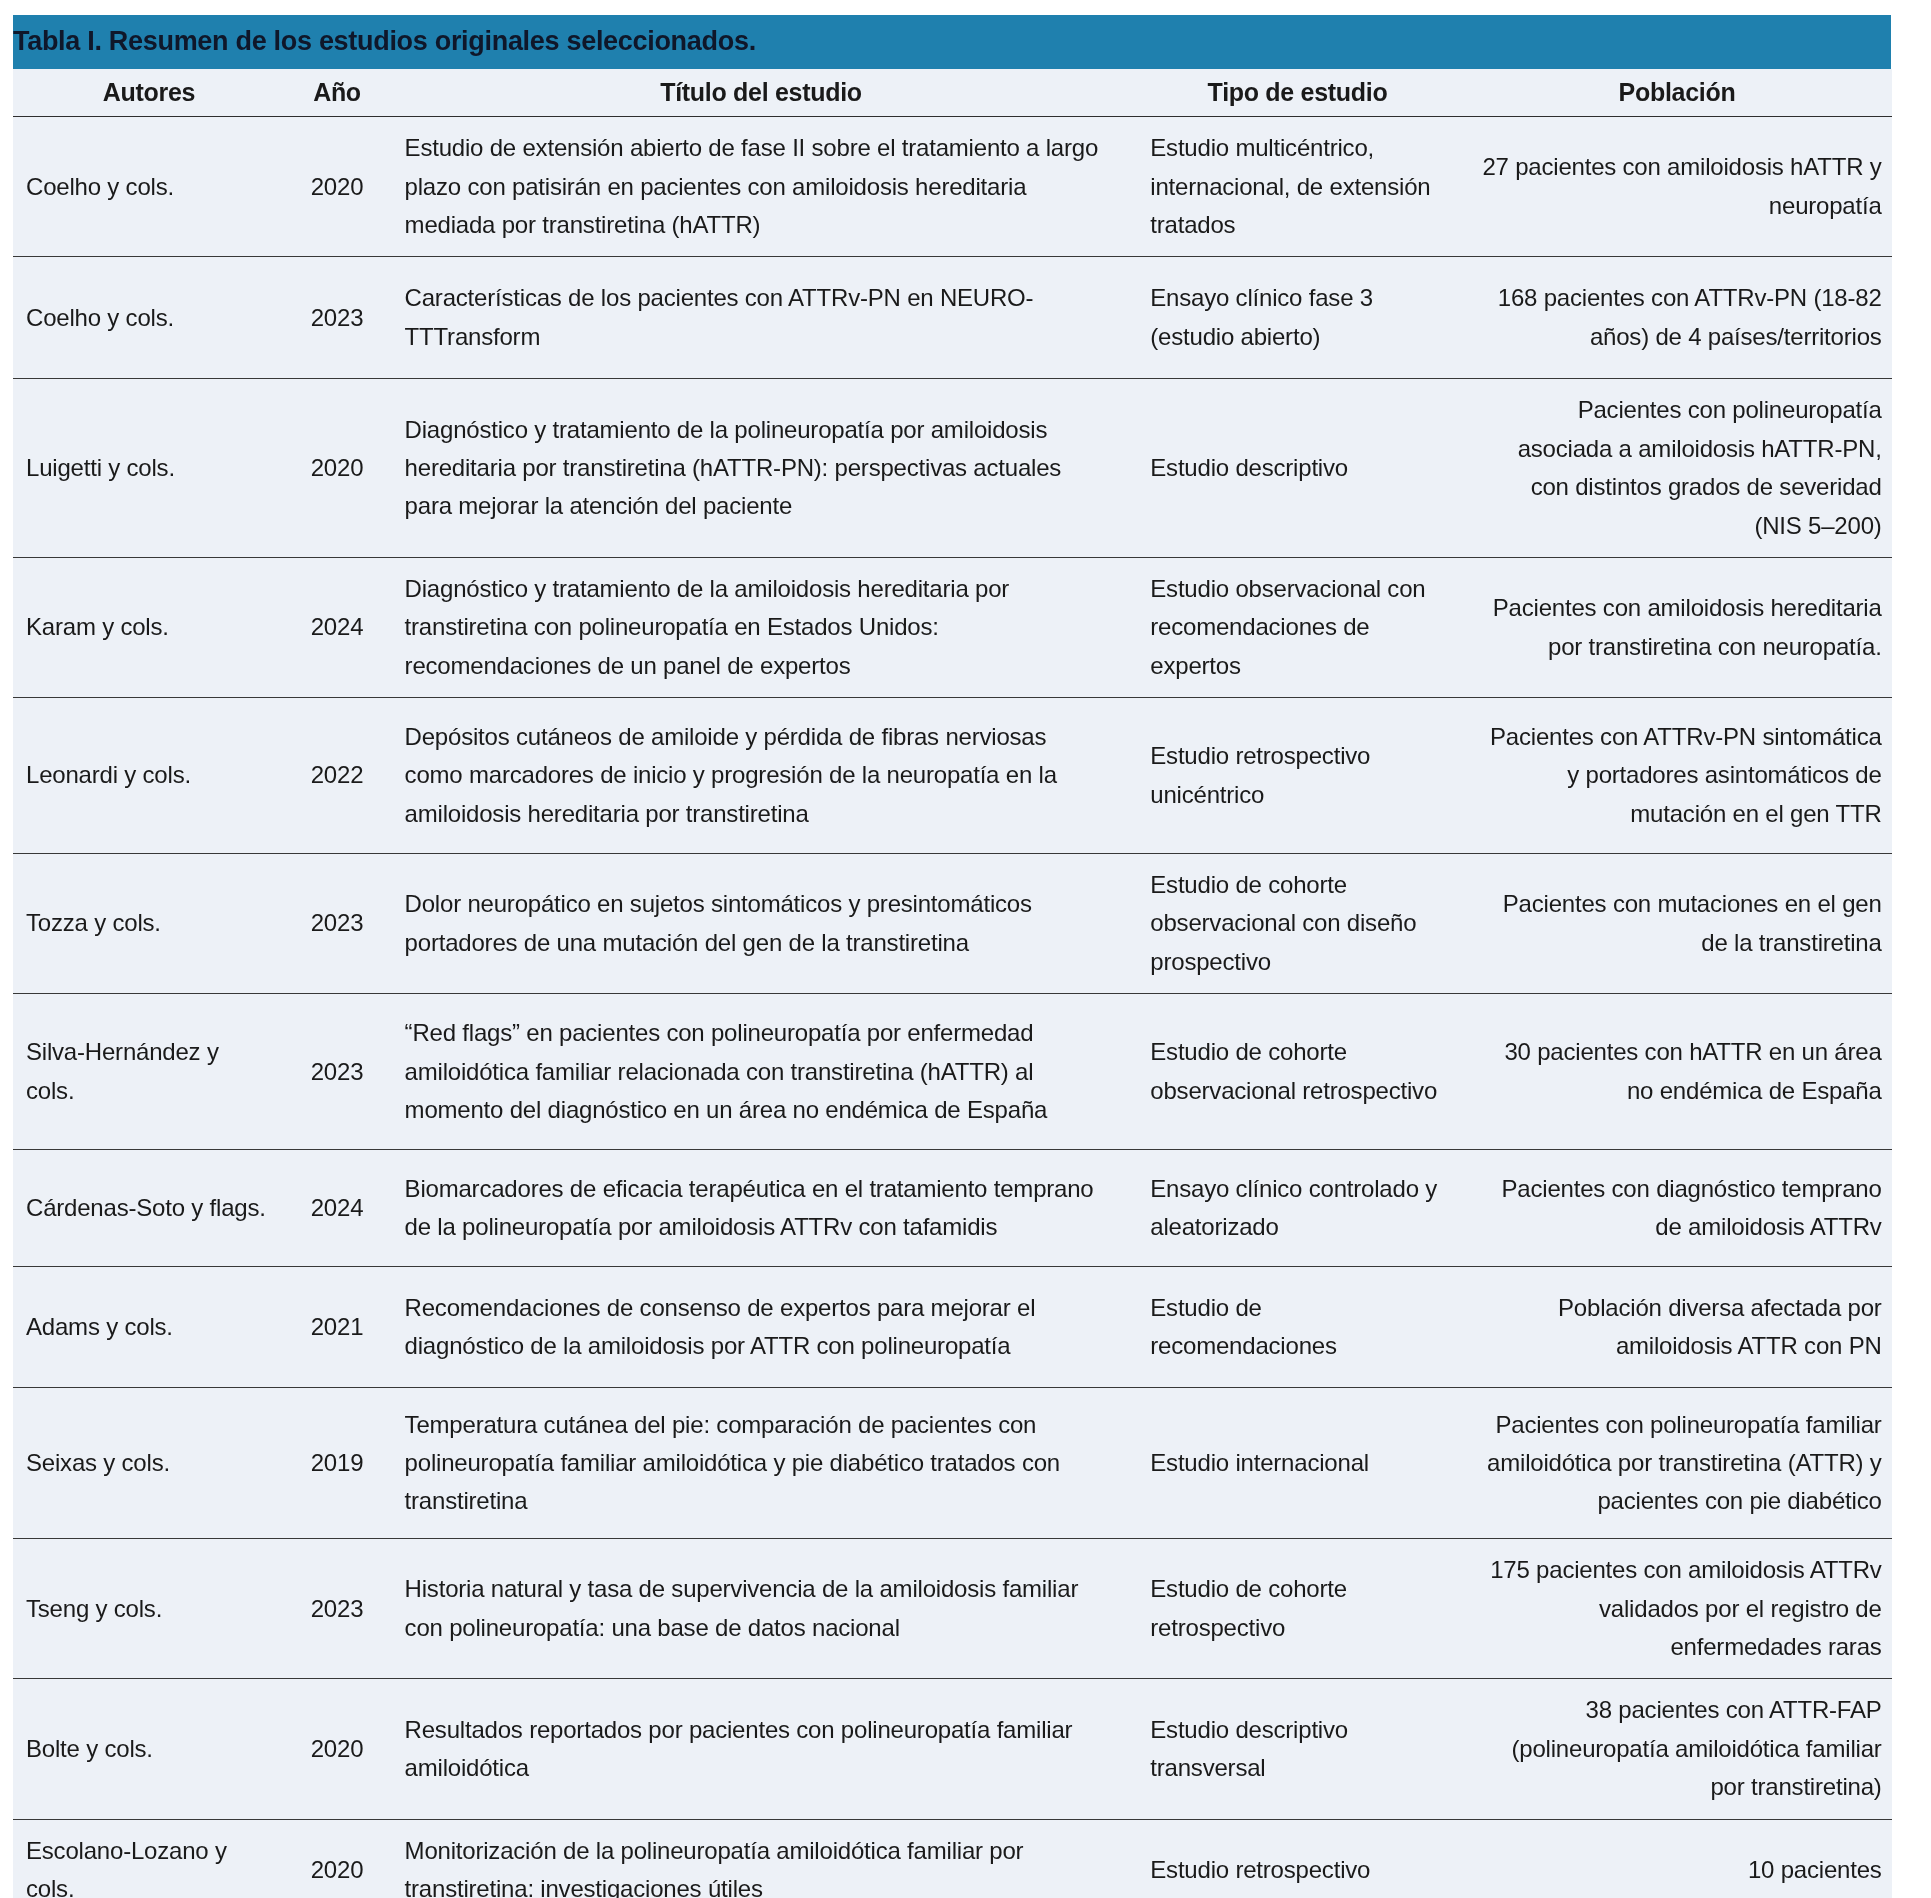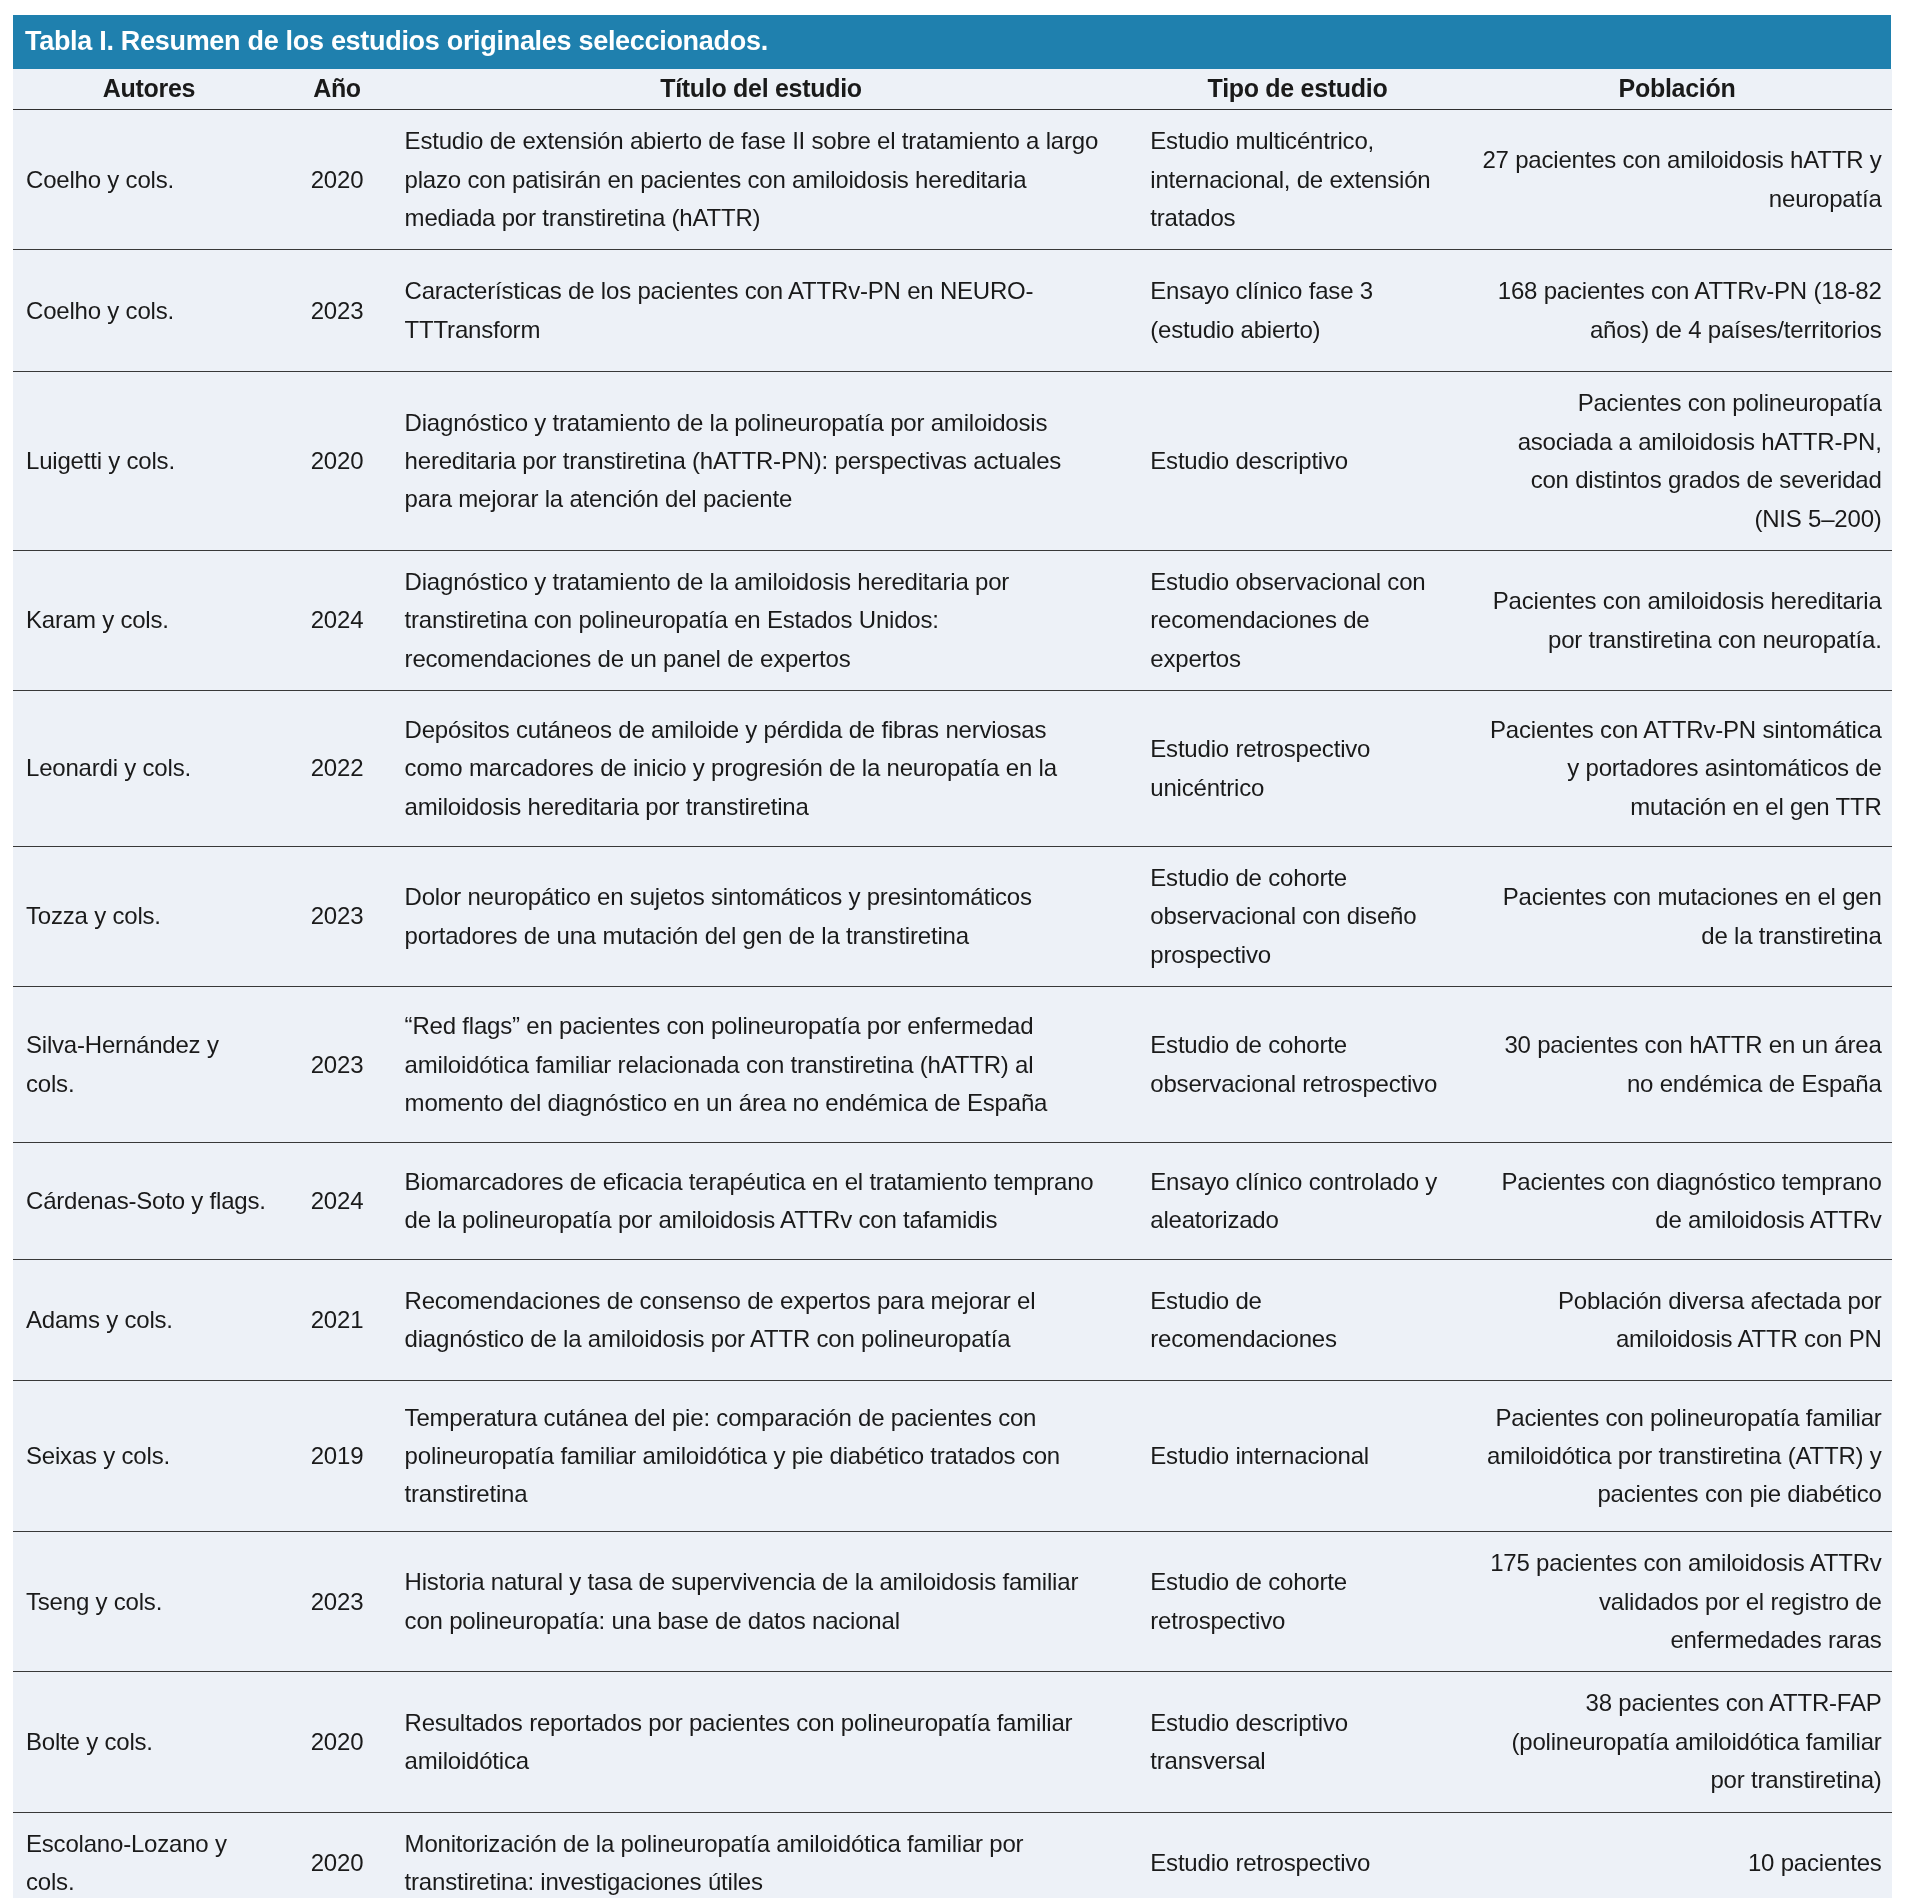--- a/index.html
+++ b/index.html
@@ -16,41 +16,40 @@
     background:#ffffff;
     font-family:"Liberation Sans","DejaVu Sans",sans-serif;
     color:var(--ink);
     -webkit-font-smoothing:antialiased;
   }
   .page{
     position:absolute;left:13px;top:14.7px;width:1878px;
   }
   .table-title{
     background:var(--accent);
-    color:#ffffff;
+    color:#0f172a;
     font-size:27px;
     font-weight:bold;
     letter-spacing:-0.3px;
     height:54px;
     display:flex;
     align-items:center;
-    padding-left:12px;
   }
   table{
     border-collapse:collapse;
     table-layout:fixed;
     width:100%;
     background:var(--row-bg);
   }
   col.c-autores{width:272px;}
   col.c-ano{width:104px;}
   col.c-titulo{width:744px;}
   col.c-tipo{width:329px;}
   col.c-poblacion{width:430px;}
-  thead tr{height:41px;margin-left:12px;}
+  thead tr{height:48px;margin-left:12px;}
   th{
     font-size:25px;
     font-weight:bold;
     letter-spacing:-0.3px;
     text-align:center;
     vertical-align:middle;
     border-bottom:1.7px solid #2e2e2e;
     padding:3.5px 5.2px;
   }
   td{

